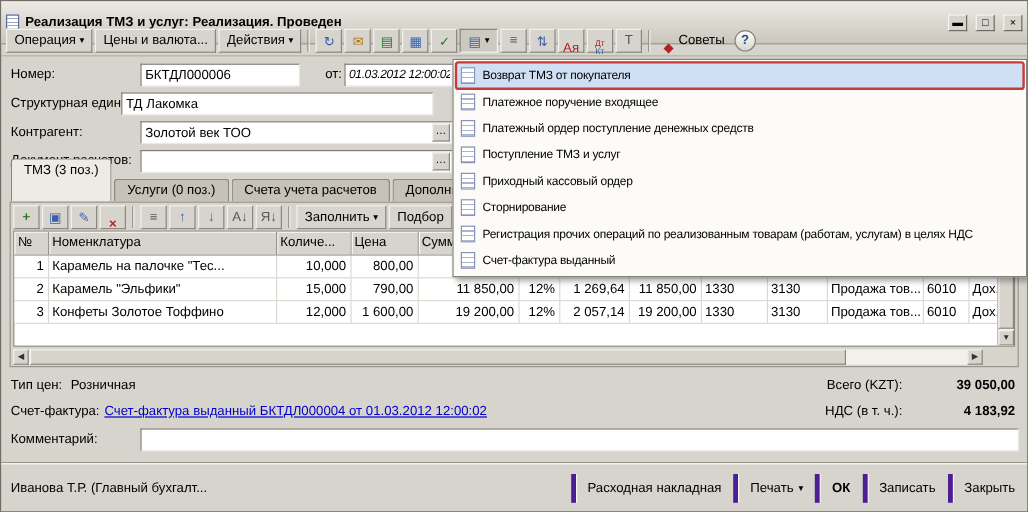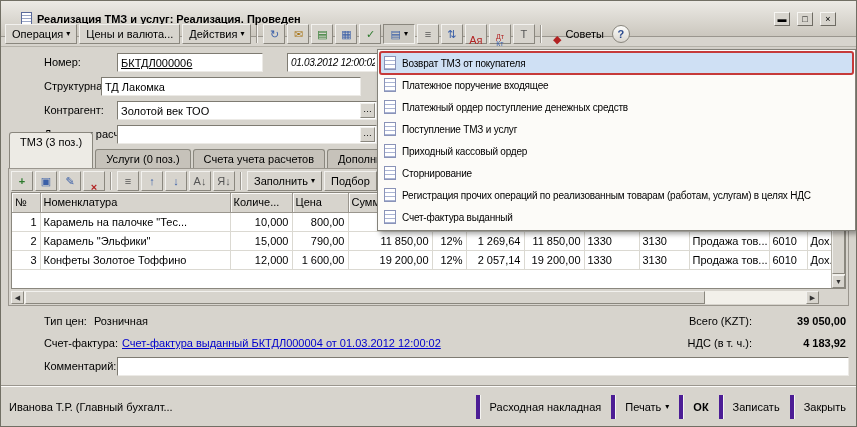--- a/index.html
+++ b/index.html
@@ -1,39 +1,39 @@
 <!DOCTYPE html>
 <html><head>
 <meta charset="utf-8">
 <style>
   * { margin:0; padding:0; box-sizing:border-box; }
   html,body { width:857px; height:427px; }
   body { font-family:"Liberation Sans", sans-serif; font-size:11px; color:#000; background:#fff; }
   #win { position:relative; width:857px; height:427px; background:#d7d4cd; border:1px solid #716f64; overflow:hidden; }
 
   
-  .titlebar { position:absolute; top:0; left:0; right:0; height:36px; background:linear-gradient(#eceae5,#cbc7be); border-bottom:1px solid #9a968e; display:flex; align-items:center; gap:5px; padding:0 20px; }
+  .titlebar { position:absolute; top:0; left:0; right:0; height:36px; background:linear-gradient(#eceae5,#cbc7be); border-bottom:1px solid #9a968e; display:flex; align-items:center; gap:5px; padding:0 4px; }
   .winicon { width:11px; height:13px; background:#fff; border:1px solid #5a6a9a; background-image:repeating-linear-gradient(to bottom, transparent 0 2px, #9aa6c6 2px 3px); flex:none; }
   .titletext { font-weight:bold; flex:1; white-space:nowrap; overflow:hidden; }
   .wbtn { width:16px; height:14px; margin-left:2px; font-size:9px; line-height:12px; text-align:center; background:#d7d4cd; border:1px solid; border-color:#f7f6f3 #6e6b63 #6e6b63 #f7f6f3; }
 
   
   .toolbar { position:absolute; top:21px; left:0; right:0; height:25px; display:flex; align-items:center; gap:2px; padding:0 4px; border-bottom:1px solid #b5b2a9; }
   .tbtn { height:20px; display:flex; align-items:center; gap:3px; padding:0 6px; background:#d7d4cd; border:1px solid; border-color:#f2f1ee #8a877e #8a877e #f2f1ee; font:inherit; white-space:nowrap; cursor:default; }
   .ibtn { width:22px; padding:0; justify-content:center; font-size:11px; }
   .pressed { border-color:#8a877e #f2f1ee #f2f1ee #8a877e; background:#ccc9c1; }
   .da { font-size:8px; line-height:8px; }
   .vsep { width:0; height:18px; border-left:1px solid #9a968e; border-right:1px solid #f5f4f1; margin:0 3px; flex:none; }
   .ic-blue { color:#3a5fa8; } .ic-green { color:#2c7a2c; } .ic-red { color:#b22222;margin-top:11px; } .ic-ylw { color:#a8761a; } .ic-gray { color:#555; }
   .dticon { display:flex; flex-direction:column; font-size:7px; line-height:7px; }
   .tips { display:flex; align-items:center; gap:4px; padding:0 6px; height:20px; }
   .helpbtn { width:18px; height:18px; border-radius:9px; border:1px solid #8a877e; background:linear-gradient(#fdfdfb,#d9d6cf); text-align:center; line-height:16px; font-weight:bold; color:#2c4b8f; }
 
   
-  .lbl { position:absolute; height:19px; line-height:19px; white-space:nowrap;margin-left:35px; }
+  .lbl { position:absolute; height:19px; line-height:19px; white-space:nowrap; }
   .fld { position:absolute; height:19px; background:#fff; border:1px solid; border-color:#7e7b72 #eceae6 #eceae6 #7e7b72; font:inherit; padding:0 3px; }
   .fld.small { font-size:10px; letter-spacing:-0.3px;font-style:italic; }
   .dots { position:absolute; width:15px; height:15px; background:#d7d4cd; border:1px solid; border-color:#f2f1ee #8a877e #8a877e #f2f1ee; font-size:9px; line-height:11px; text-align:center; }
 
   
   .tabs { position:absolute; top:147px; left:8px; right:8px; height:20px; display:flex; align-items:flex-end; }
   .tab { height:19px; line-height:18px; padding:0 10px; background:#c6c2ba; border:1px solid #8a877e; border-bottom:none; border-radius:3px 3px 0 0; margin-right:2px; white-space:nowrap; }
   .tab.active { background:#edebe5; height:36px; }
 
   
@@ -134,21 +134,21 @@
       </button>
     <span class="vsep"></span>
     <span class="tips">
       <span class="ic-red">◆</span>
       <span>Советы</span>
     </span>
     <span class="helpbtn">?</span>
   </div>
 
   <span class="lbl" style="left:8px; top:52px;">Номер:</span>
-  <input class="fld" style="left: 116px; top: 52px; width: 146px; text-decoration: underline;" value="БКТДЛ000006">
+  <input class="fld" style="left: 116px; top: 52px; width: 133px;" value="БКТДЛ000006">
   <span class="lbl" style="left:270px; top:52px;">от:</span>
   <input class="fld small" style="left: 286px; top: 52px; width: 92px;" value="01.03.2012 12:00:02">
 
   <span class="lbl" style="left:8px; top:76px;">Структурная единица:</span>
   <input class="fld" style="left: 100px; top: 76px; width: 260px;" value="ТД Лакомка">
 
   <span class="lbl" style="left:8px; top:100px;">Контрагент:</span>
   <input class="fld" style="left: 116px; top: 100px; width: 260px;" value="Золотой век ТОО">
   <span class="dots" style="left:359px; top:102px;">…</span>
 

